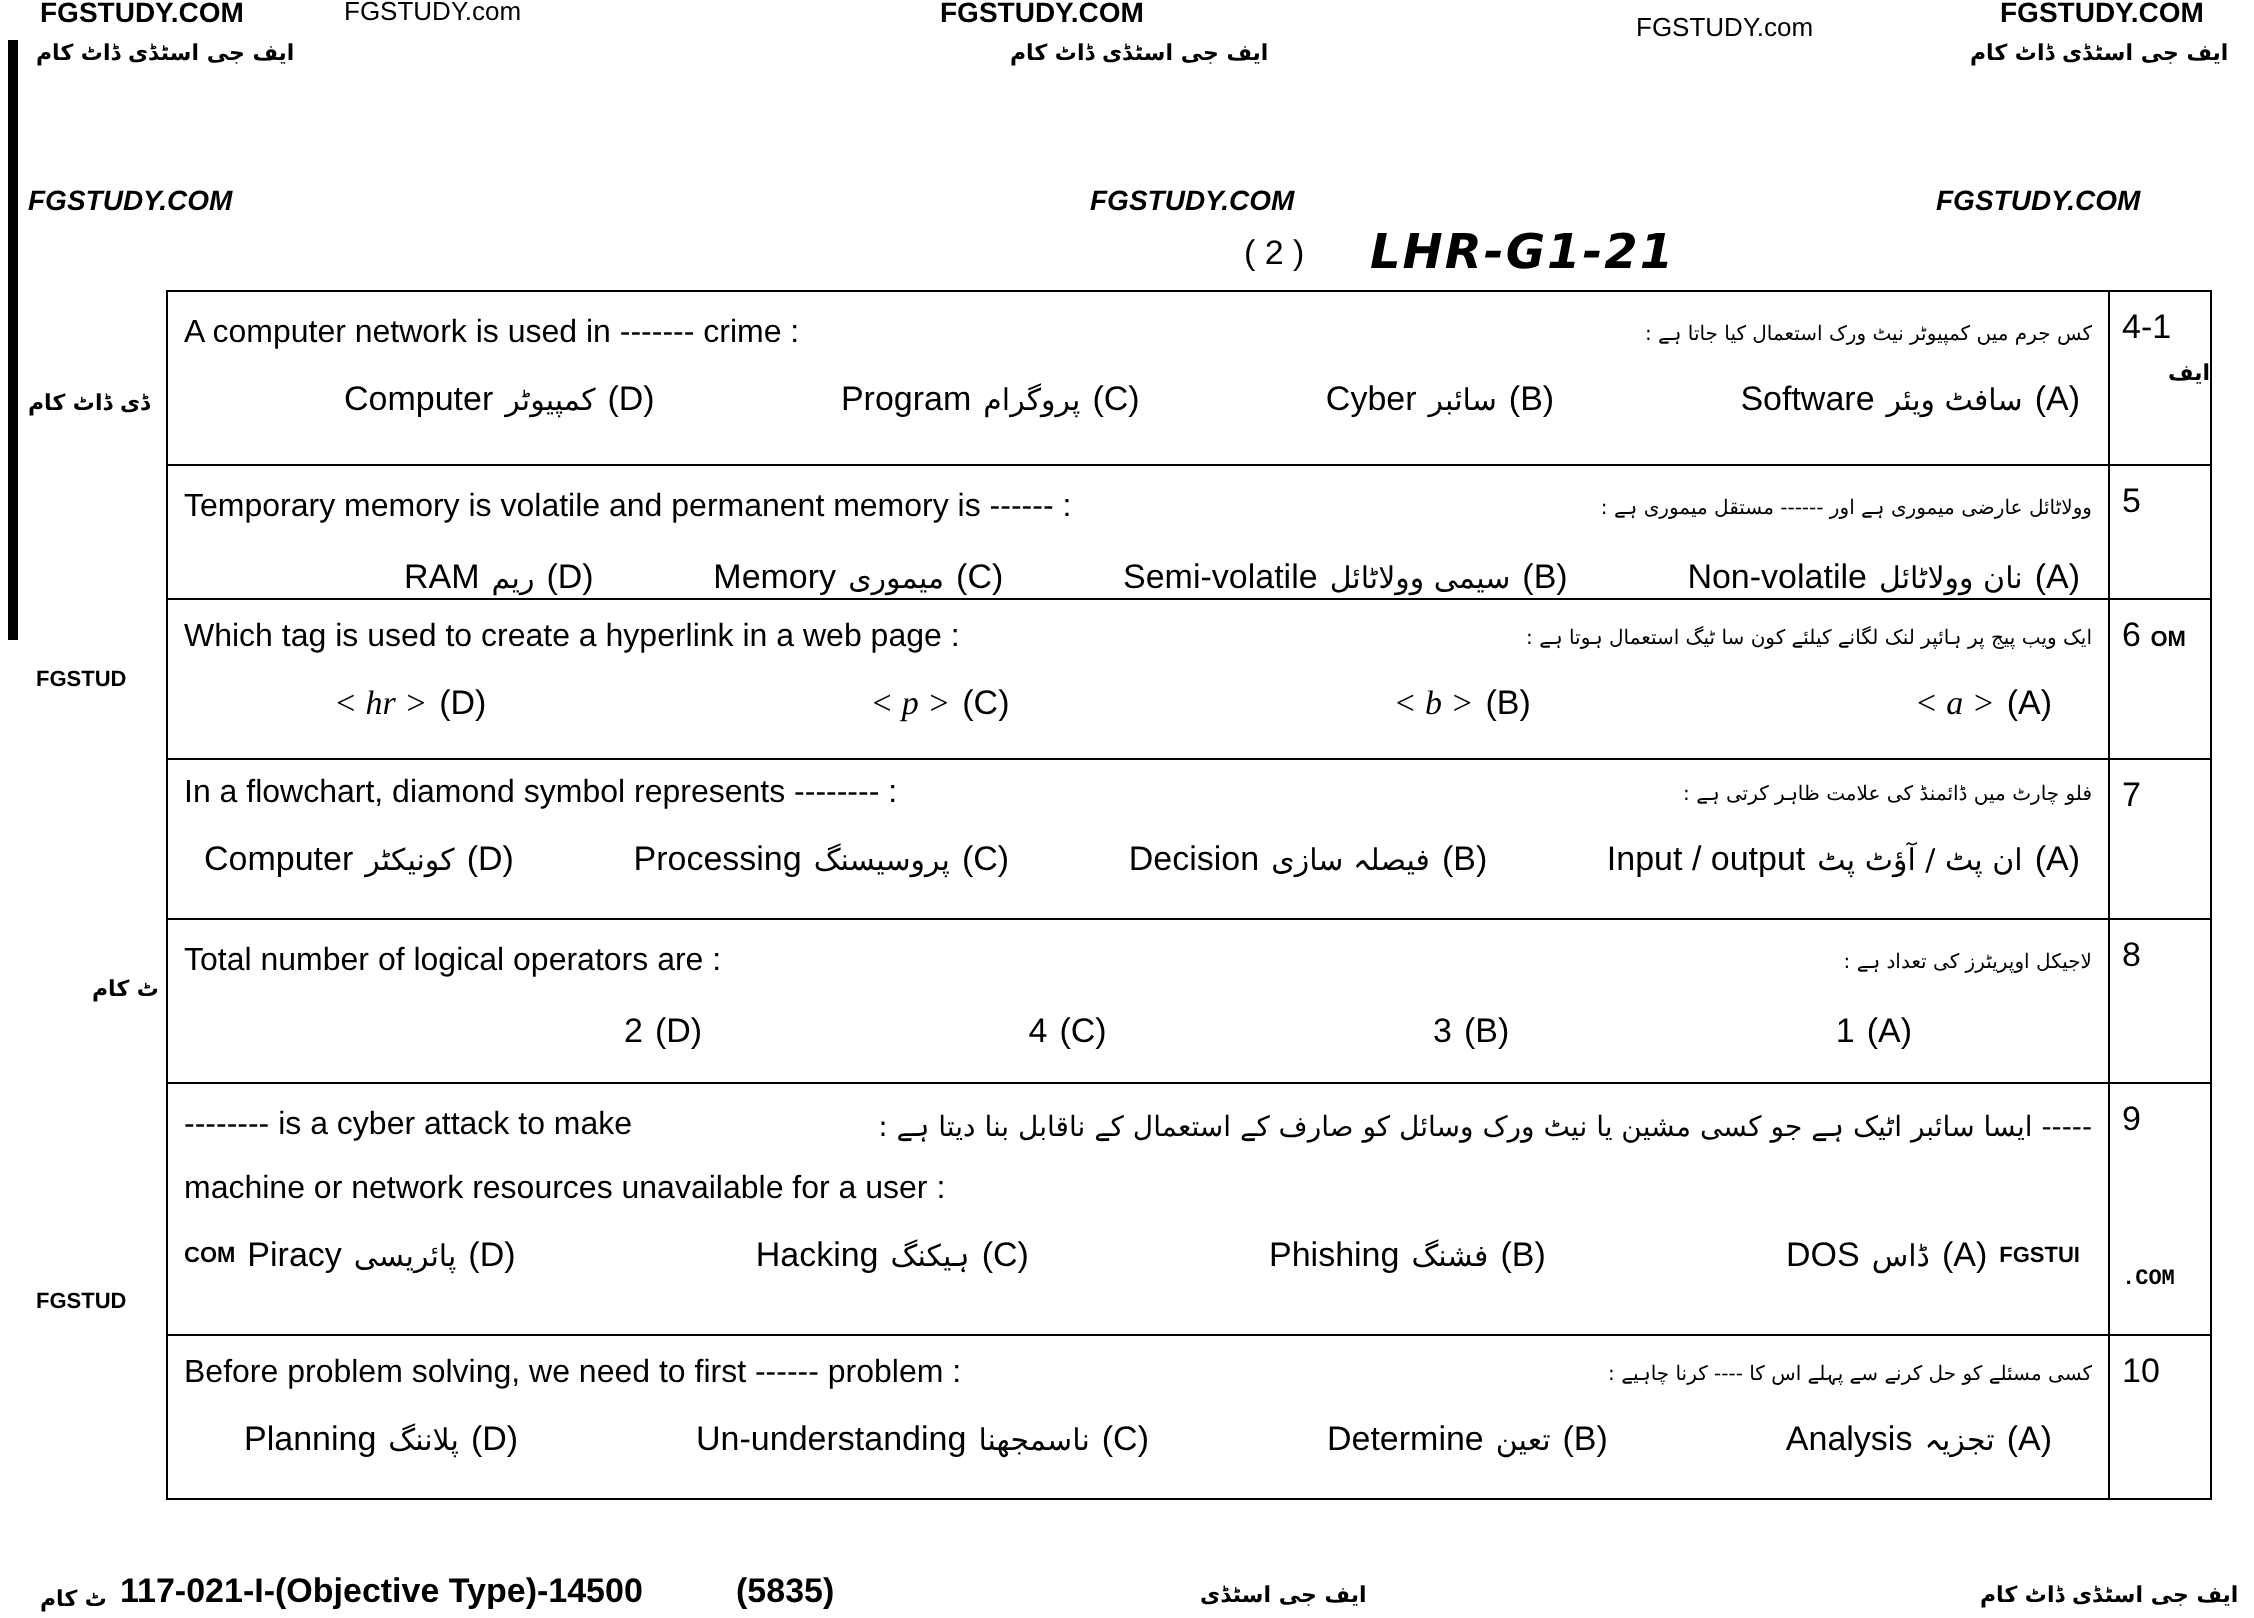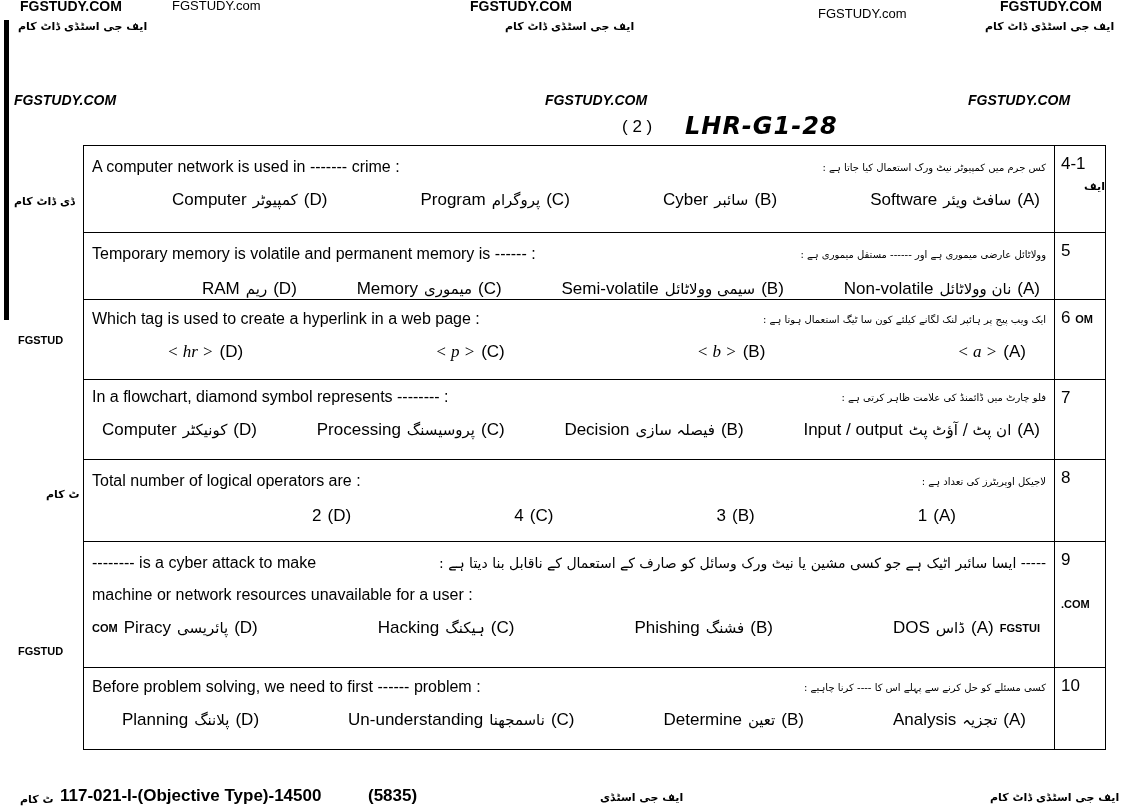--- a/index.html
+++ b/index.html
@@ -43,21 +43,21 @@
 <div class="abs wm-bold" style="left:1000px;top:-2px;">FGSTUDY.COM</div>
 <div class="abs urdu urdu-sm" style="left:18px;top:20px;">ایف جی اسٹڈی ڈاٹ کام</div>
 <div class="abs urdu urdu-sm" style="left:505px;top:20px;">ایف جی اسٹڈی ڈاٹ کام</div>
 <div class="abs urdu urdu-sm" style="left:985px;top:20px;">ایف جی اسٹڈی ڈاٹ کام</div>
 
 <div class="abs wm-ital" style="left:14px;top:92px;">FGSTUDY.COM</div>
 <div class="abs wm-ital" style="left:545px;top:92px;">FGSTUDY.COM</div>
 <div class="abs wm-ital" style="left:968px;top:92px;">FGSTUDY.COM</div>
 
 <div class="abs page-no" style="left:622px;top:117px;">( 2 )</div>
-<div class="abs handwritten" style="left:685px;top:112px;">LHR-G1-28</div>
+<div class="abs handwritten" style="left:685px;top:112px;">LHR-G1-21</div>
 
 <div class="abs urdu urdu-sm" style="left:14px;top:195px;">ڈی ڈاٹ کام</div>
 <div class="abs small-wm" style="left:18px;top:334px;">FGSTUD</div>
 <div class="abs urdu urdu-sm" style="left:46px;top:488px;">ٹ کام</div>
 <div class="abs small-wm" style="left:18px;top:645px;">FGSTUD</div>
 
 <table class="q">
 
   <tbody>
       <tr style="height:87px;">
@@ -252,21 +252,21 @@
         <span class="opt">
               <span>DOS</span>
               <span class="ur urdu">ڈاس</span>
               <span>(A)</span>
               <span class="small-wm">FGSTUI</span>
             </span>
       </div>
     </td>
     <td class="qnum">
       <div>9</div>
-      <div class="small-wm" style="margin-top:28px;">.COM</div>
+      <div class="small-wm" style="margin-top:64px;font-family:Liberation Mono, monospace;">.COM</div>
     </td>
   </tr>
 
   <tr style="height:82px;">
     <td class="qbody">
       <div class="qline" style="margin-top:10px;">
         <span class="en">Before problem solving, we need to first ------ problem :</span>
         <span class="ur urdu">کسی مسئلے کو حل کرنے سے پہلے اس کا ---- کرنا چاہیے :</span>
       </div>
       <div class="opts" style="margin-top:14px;padding-left:30px;padding-right:20px;">

